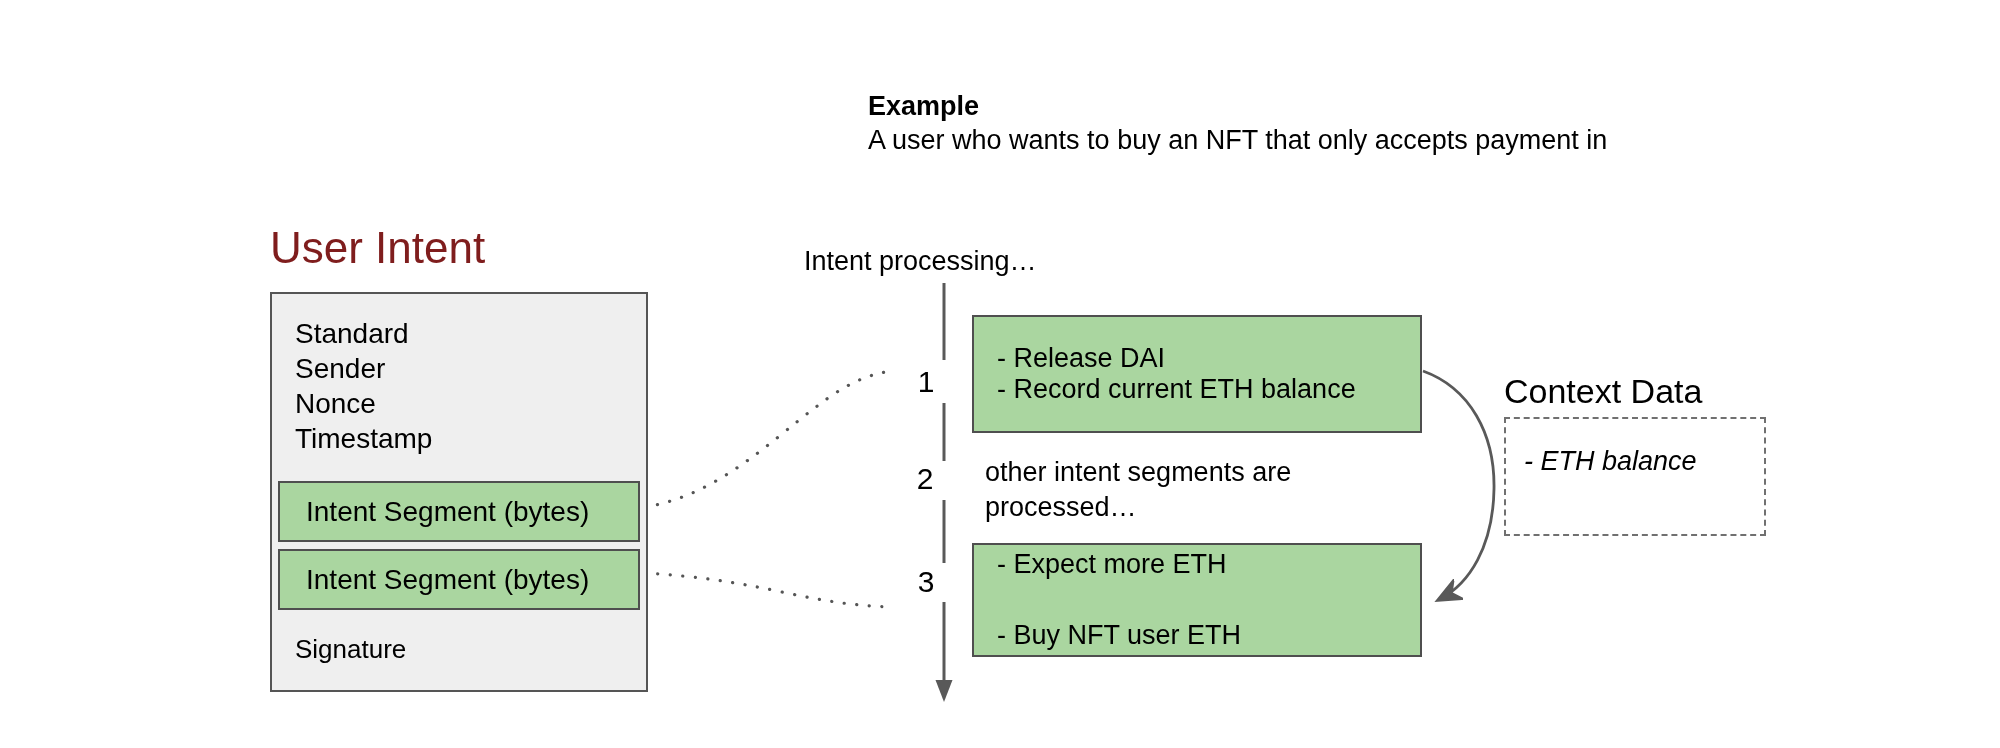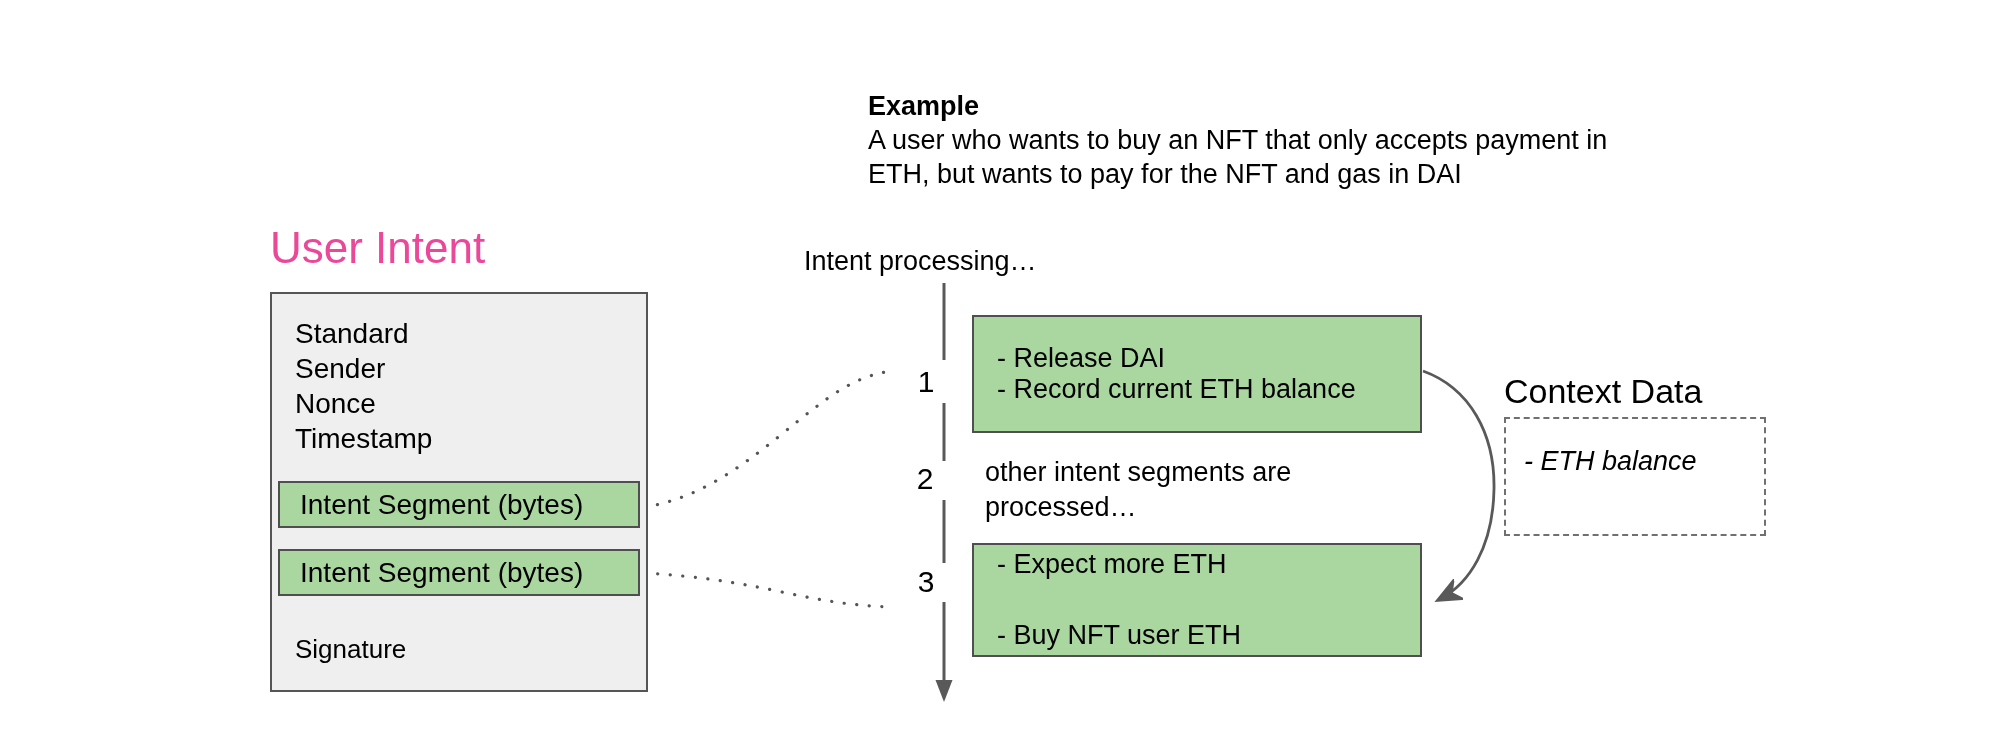--- a/index.html
+++ b/index.html
@@ -12,30 +12,30 @@
     overflow:hidden;
   }
   .abs{position:absolute;}
   .overlay{position:absolute;left:0;top:0;pointer-events:none;}
 
   
   .example{left:868px;top:74px;font-size:27px;line-height:34px;margin-top:15px;}
   .example .hd{font-weight:bold;}
 
   
-  .ui-title{left:270px;top:224px;font-size:44px;line-height:48px;color:#ec4899;}
+  .ui-title{left:270px;top:224px;font-size:44px;line-height:48px;color:#7f1d1d;}
   .ui-box{
     left:270px;top:292px;width:378px;height:400px;
     background:#efefef;border:2px solid #555555;box-sizing:border-box;
   }
   .ui-fields{left:295px;top:316px;font-size:28px;line-height:35px;}
   .seg{
-    left:278px;width:362px;height:47px;
+    left:278px;width:362px;height:61px;
     background:#aad6a0;border:2px solid #4f4f4f;box-sizing:border-box;
-    display:flex;align-items:center;padding-left:20px;
+    display:flex;align-items:center;padding-left:26px;
     font-size:28px;
   }
   .seg1{top:481px;}
   .seg2{top:549px;}
   .ui-sig{left:295px;top:634px;font-size:26px;}
 
   
   .tl-label{left:804px;top:246px;font-size:27px;}
   .tl-num{width:28px;text-align:center;font-size:30px;line-height:32px;}
   .n1{left:912px;top:366px;}
@@ -84,21 +84,20 @@
     <path d="M 645,507 C 695,499 735,472 782,434 S 852,377 891,371" fill="none" stroke="#555555" stroke-width="3.2" stroke-linecap="round" stroke-dasharray="0.1 12.5"></path>
 
     <path d="M 645,573 C 695,576 735,582 782,592 S 856,606 894,607" fill="none" stroke="#555555" stroke-width="3.2" stroke-linecap="round" stroke-dasharray="0.1 12.5"></path>
 
     <path d="M 1423,371 C 1470,388 1495,434 1494,489 C 1493,547 1469,584 1440,599" fill="none" stroke="#595959" stroke-width="2.8" marker-end="url(#arrowhead)"></path>
   </svg>
 
   <div class="abs example">
     <div class="hd">Example</div>
     <div>A user who wants to buy an NFT that only accepts payment in</div>
-    <div>ETH, but wants to pay for the NFT and gas in DAI</div>
   </div>
 
   <div class="abs ui-title">User Intent</div>
   <div class="abs ui-box"></div>
   <div class="abs ui-fields">
     <div>Standard</div>
     <div>Sender</div>
     <div>Nonce</div>
     <div>Timestamp</div>
   </div>

